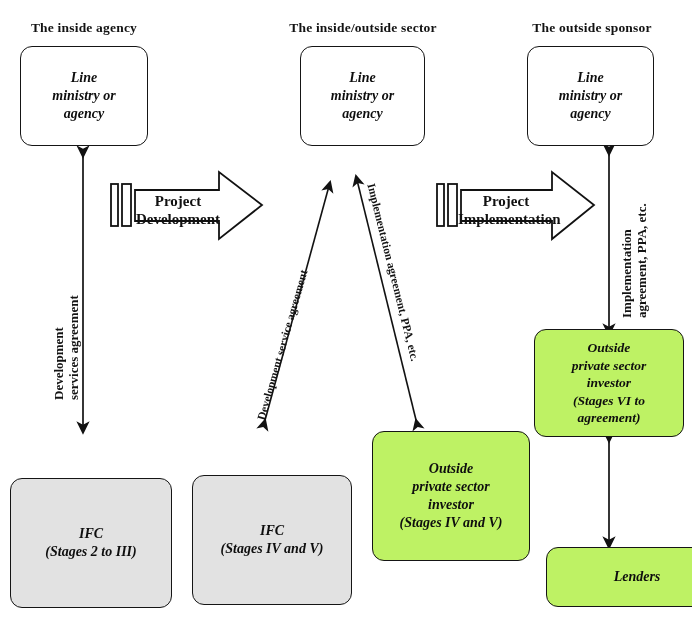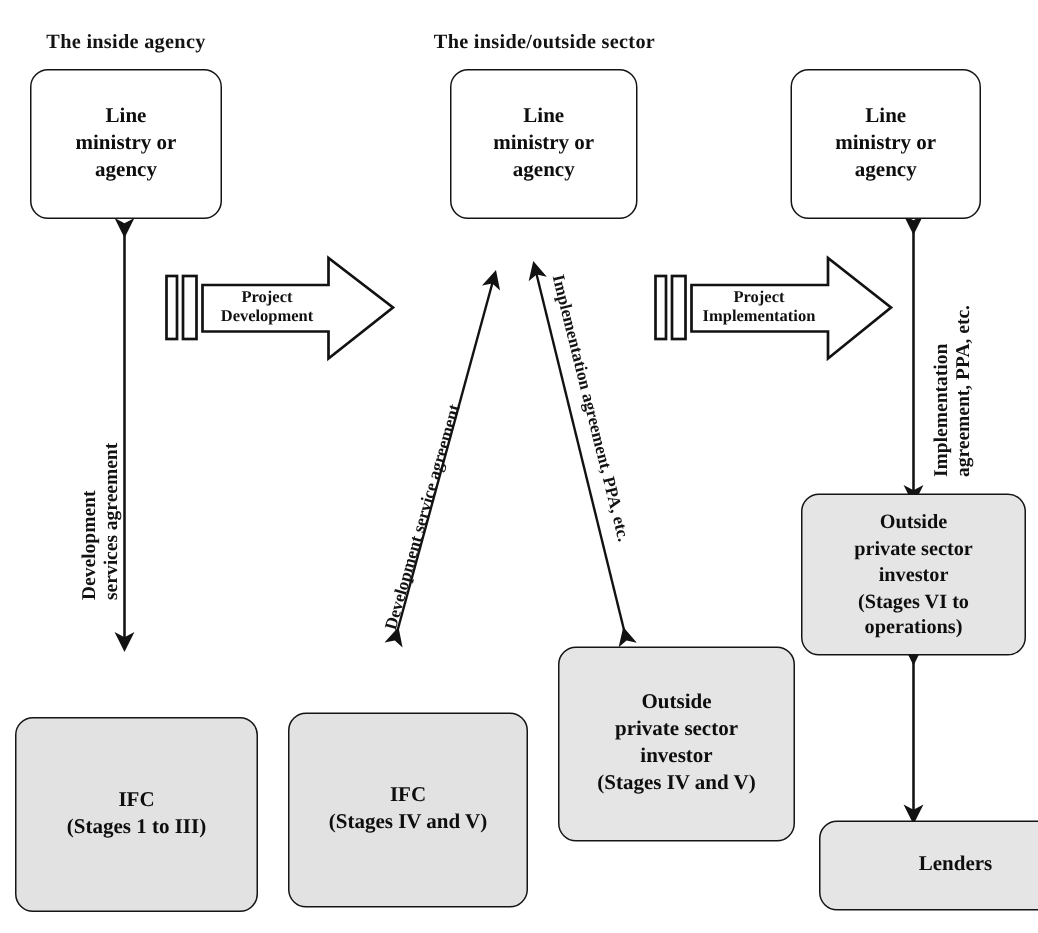--- a/index.html
+++ b/index.html
@@ -30,26 +30,27 @@
     border-radius:12px;
     display:flex;
     align-items:center;
     justify-content:center;
     text-align:center;
     font-weight:bold;
     font-size:14px;
     line-height:1.30;
     color:#0e0e0e;
     padding:2px 4px;
+    font-style:italic;
   }
   .node .lines{width:100%;}
   .node .ln{display:block;}
   .node-white{background:#ffffff;}
   .node-light{background:#e2e2e2;margin-top:44px;}
-  .node-dark{background:#e5e5e5;}
+  .node-dark{background:#bef264;}
 
   
   #wires{position:absolute;left:0;top:0;width:692px;height:622px;pointer-events:none;}
 
   
   .vlabel{
     position:absolute;
     font-weight:bold;
     font-size:13px;
     line-height:1.15;
@@ -69,36 +70,37 @@
   }
 
   
   .blockarrow{position:absolute;}
   .blockarrow .batext{
     position:absolute;
     left:0;top:0;
     width:100%;
     text-align:center;
     font-weight:bold;
-    font-size:11px;
+    font-size:15px;
     line-height:1.2;
     color:#111;
     pointer-events:none;
   }
   .blockarrow .batext .ln{display:block;}
 </style>
 </head>
 <body>
 
 <div id="stage">
 
   <div class="col-title" style="left:20px;top:20px;width:128px;">The inside agency</div>
 
   <div class="col-title" style="left:272px;top:20px;width:182px;">The inside/outside sector</div>
 
+  <div class="col-title" style="left:512px;top:20px;width:160px;">The outside sponsor</div>
 
   <svg id="wires" viewBox="0 0 692 622" width="692" height="622" xmlns="http://www.w3.org/2000/svg">
     <defs>
       <marker id="arrH" markerWidth="9" markerHeight="9" refX="4.5" refY="4.5" orient="auto" markerUnits="strokeWidth">
         <path d="M0.6,0.6 L8.4,4.5 L0.6,8.4 L2.6,4.5 Z" fill="#121212"></path>
       </marker>
       <marker id="arrT" markerWidth="9" markerHeight="9" refX="4.5" refY="4.5" orient="auto" markerUnits="strokeWidth">
         <path d="M0.6,0.6 L8.4,4.5 L0.6,8.4 L2.6,4.5 Z" fill="#121212"></path>
       </marker>
     </defs>
@@ -184,21 +186,21 @@
     <span class="lines">
       <span class="ln">Line</span>
       <span class="ln">ministry or</span>
       <span class="ln">agency</span>
     </span>
   </div>
 
   <div class="node node-light" style="left:10px;top:434px;width:162px;height:130px;">
     <span class="lines">
       <span class="ln">IFC</span>
-      <span class="ln">(Stages 1 to III)</span>
+      <span class="ln">(Stages 2 to III)</span>
     </span>
   </div>
 
   <div class="node node-light" style="left:192px;top:431px;width:160px;height:130px;">
     <span class="lines">
       <span class="ln">IFC</span>
       <span class="ln">(Stages IV and V)</span>
     </span>
   </div>
 
@@ -210,21 +212,21 @@
       <span class="ln">(Stages IV and V)</span>
     </span>
   </div>
 
   <div class="node node-dark" style="left:534px;top:329px;width:150px;height:108px;font-size:13.5px;">
     <span class="lines">
       <span class="ln">Outside</span>
       <span class="ln">private sector</span>
       <span class="ln">investor</span>
       <span class="ln">(Stages VI to</span>
-      <span class="ln">operations)</span>
+      <span class="ln">agreement)</span>
     </span>
   </div>
 
   <div class="node node-dark" style="left:534px;top:547px;width:182px;height:60px;margin-left:12px;">
     <span class="lines">
       <span class="ln">Lenders</span>
     </span>
   </div>
 
 </div>

